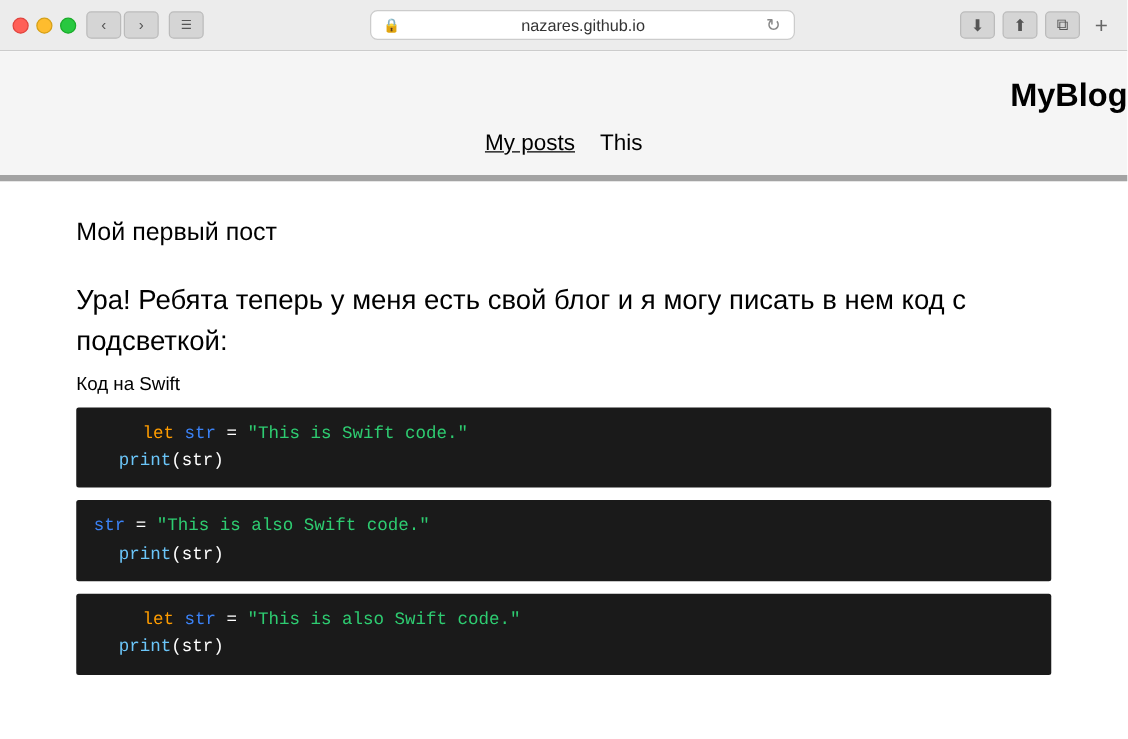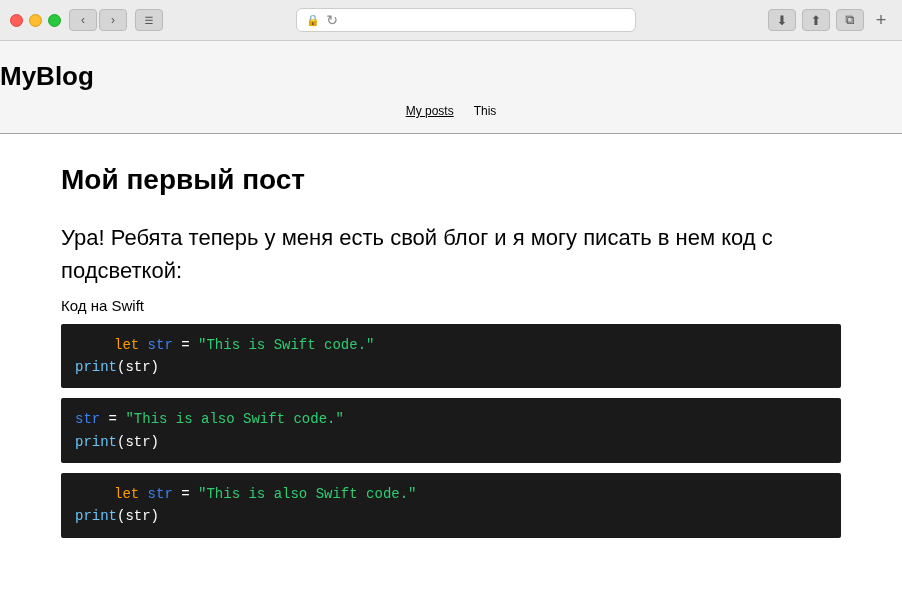--- a/index.html
+++ b/index.html
@@ -143,57 +143,57 @@
     }
 
     
     .website-content {
       background: #fff;
       min-height: 540px;
     }
 
     .site-header {
       background: #f5f5f5;
-      border-bottom: 1px solid #a3a3a3;
+      border-bottom: 5px solid #a3a3a3;
       padding: 20px 0 15px;
-      text-align: left;
+      text-align: right;
     }
 
     .site-title {
       font-size: 26px;
       font-weight: bold;
       margin-bottom: 12px;
     }
 
     .site-nav {
       display: flex;
       justify-content: center;
       gap: 20px;
     }
 
     .nav-link {
-      font-size: 12px;
+      font-size: 18px;
       color: #000;
       text-decoration: none;
       cursor: pointer;
     }
 
     .nav-link.active {
       text-decoration: underline;
     }
 
     .main-content {
       max-width: 860px;
       margin: 0 auto;
       padding: 30px 40px 40px;
     }
 
     .post-title {
-      font-size: 28px;
-      font-weight: bold;
+      font-size: 20px;
+      font-weight: normal;
       margin-bottom: 25px;
     }
 
     .post-body p {
       margin-bottom: 8px;
       font-size: 22px;
       line-height: 1.5;
     }
 
     .post-body .section-label {
@@ -208,21 +208,21 @@
       font-size: 14px;
       padding: 10px 14px;
       margin-bottom: 10px;
       border-radius: 2px;
       line-height: 1.6;
     }
 
     .code-line-keyword { color: #ff9d00; margin-left: 39px; }
     .code-line-var { color: #3b82f6; }
     .code-line-string { color: #2ecc71; }
-    .code-line-func { color: #6bc5f8; }
+    .code-line-func { color: #6bc5f8; margin-left: 20px; }
   </style>
 </head>
 <body>
 
 <div class="browser-chrome">
   <div class="browser-titlebar">
 
     <div class="traffic-lights">
       <div class="traffic-light close"></div>
       <div class="traffic-light minimize"></div>
@@ -238,20 +238,21 @@
       </div>
     </div>
 
     <div class="reader-btn">
       <span>☰</span>
     </div>
 
     <div class="address-bar-container">
       <div class="address-bar">
         <span class="lock-icon">🔒</span>
+        <span class="address-text">nazares.github.io</span>
         <span class="reload-btn">↻</span>
       </div>
     </div>
 
     <div class="toolbar-right">
       <div class="toolbar-btn">
         <span>⬇</span>
       </div>
       <div class="toolbar-btn">
         <span>⬆</span>

